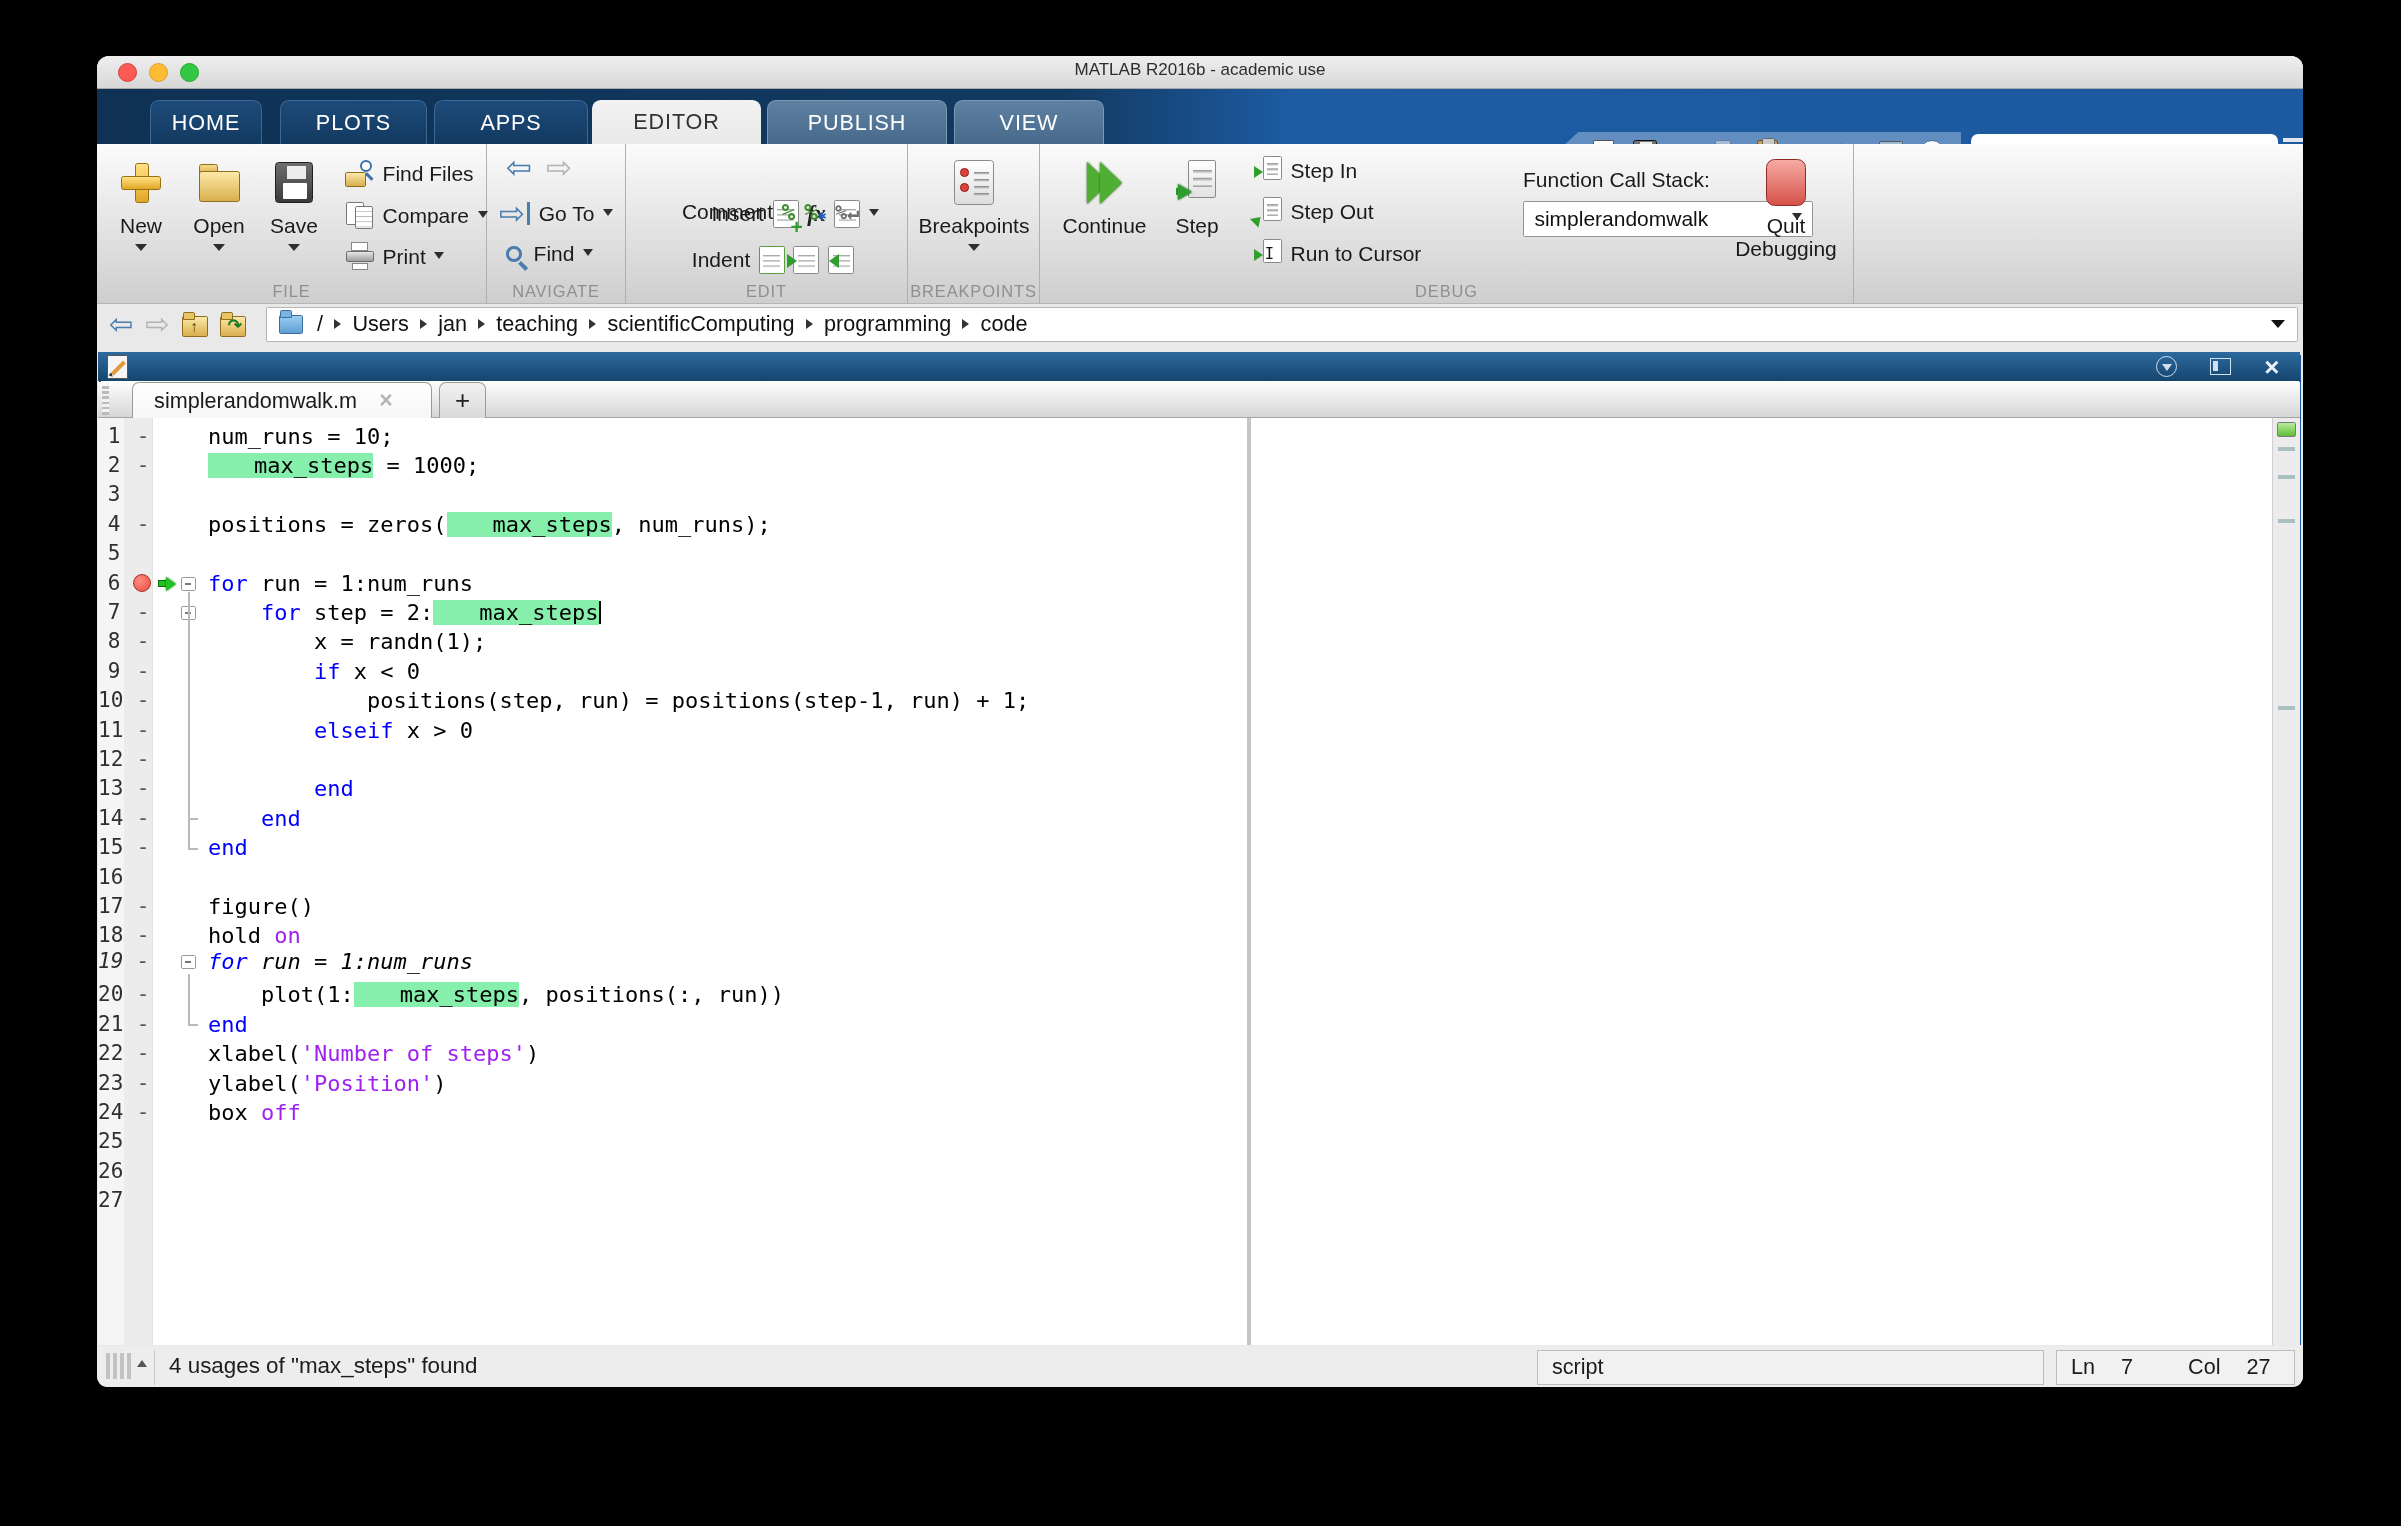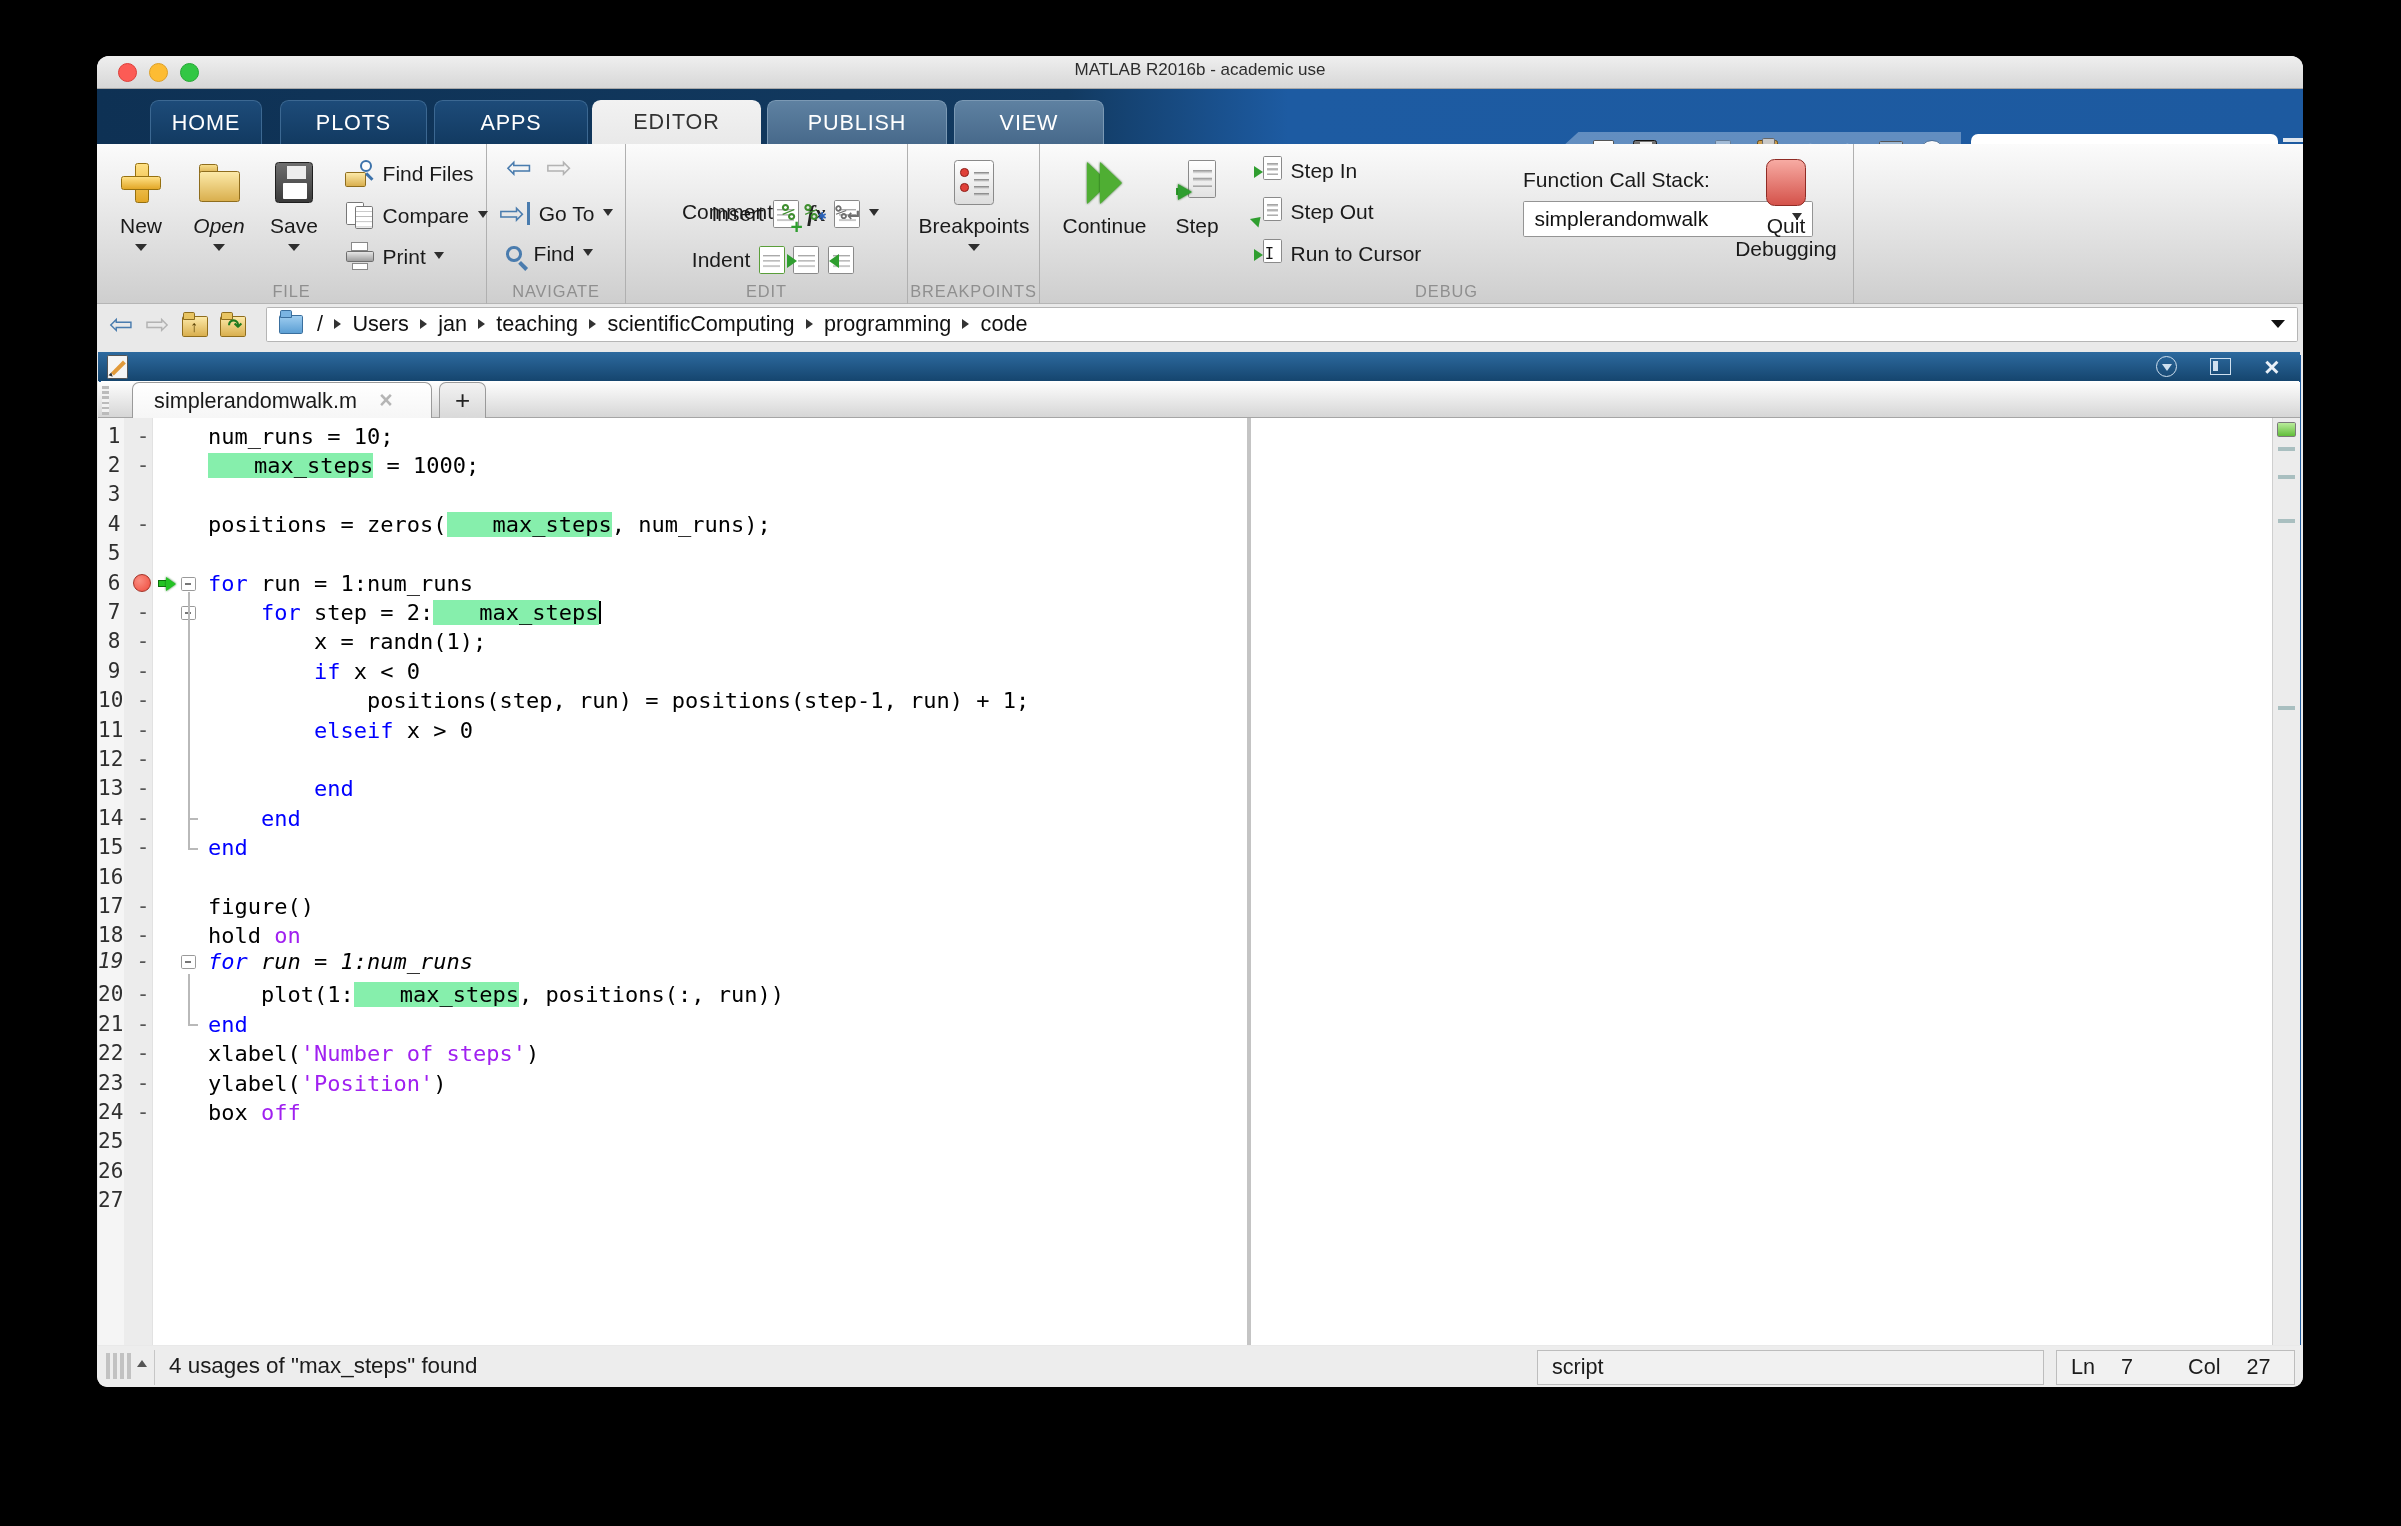--- a/index.html
+++ b/index.html
@@ -261,21 +261,21 @@
       <div class="bigbtn" style="left:7px;">
         <div class="icon-slot">
             <span class="icon-plus">
               <i class="v"></i>
               <i class="h"></i>
             </span>
           </div>
         <div class="blabel">New</div>
           <div class="tri-down"></div>
       </div>
-      <div class="bigbtn" style="left:85px;font-style:italic;">
+      <div class="bigbtn" style="left:85px;">
         <div class="icon-slot">
             <span class="icon-folder">
               <span class="body"></span>
             </span>
           </div>
         <div class="blabel">Open</div>
           <div class="tri-down"></div>
       </div>
       <div class="bigbtn" style="left:160px;">
         <div class="icon-slot">

